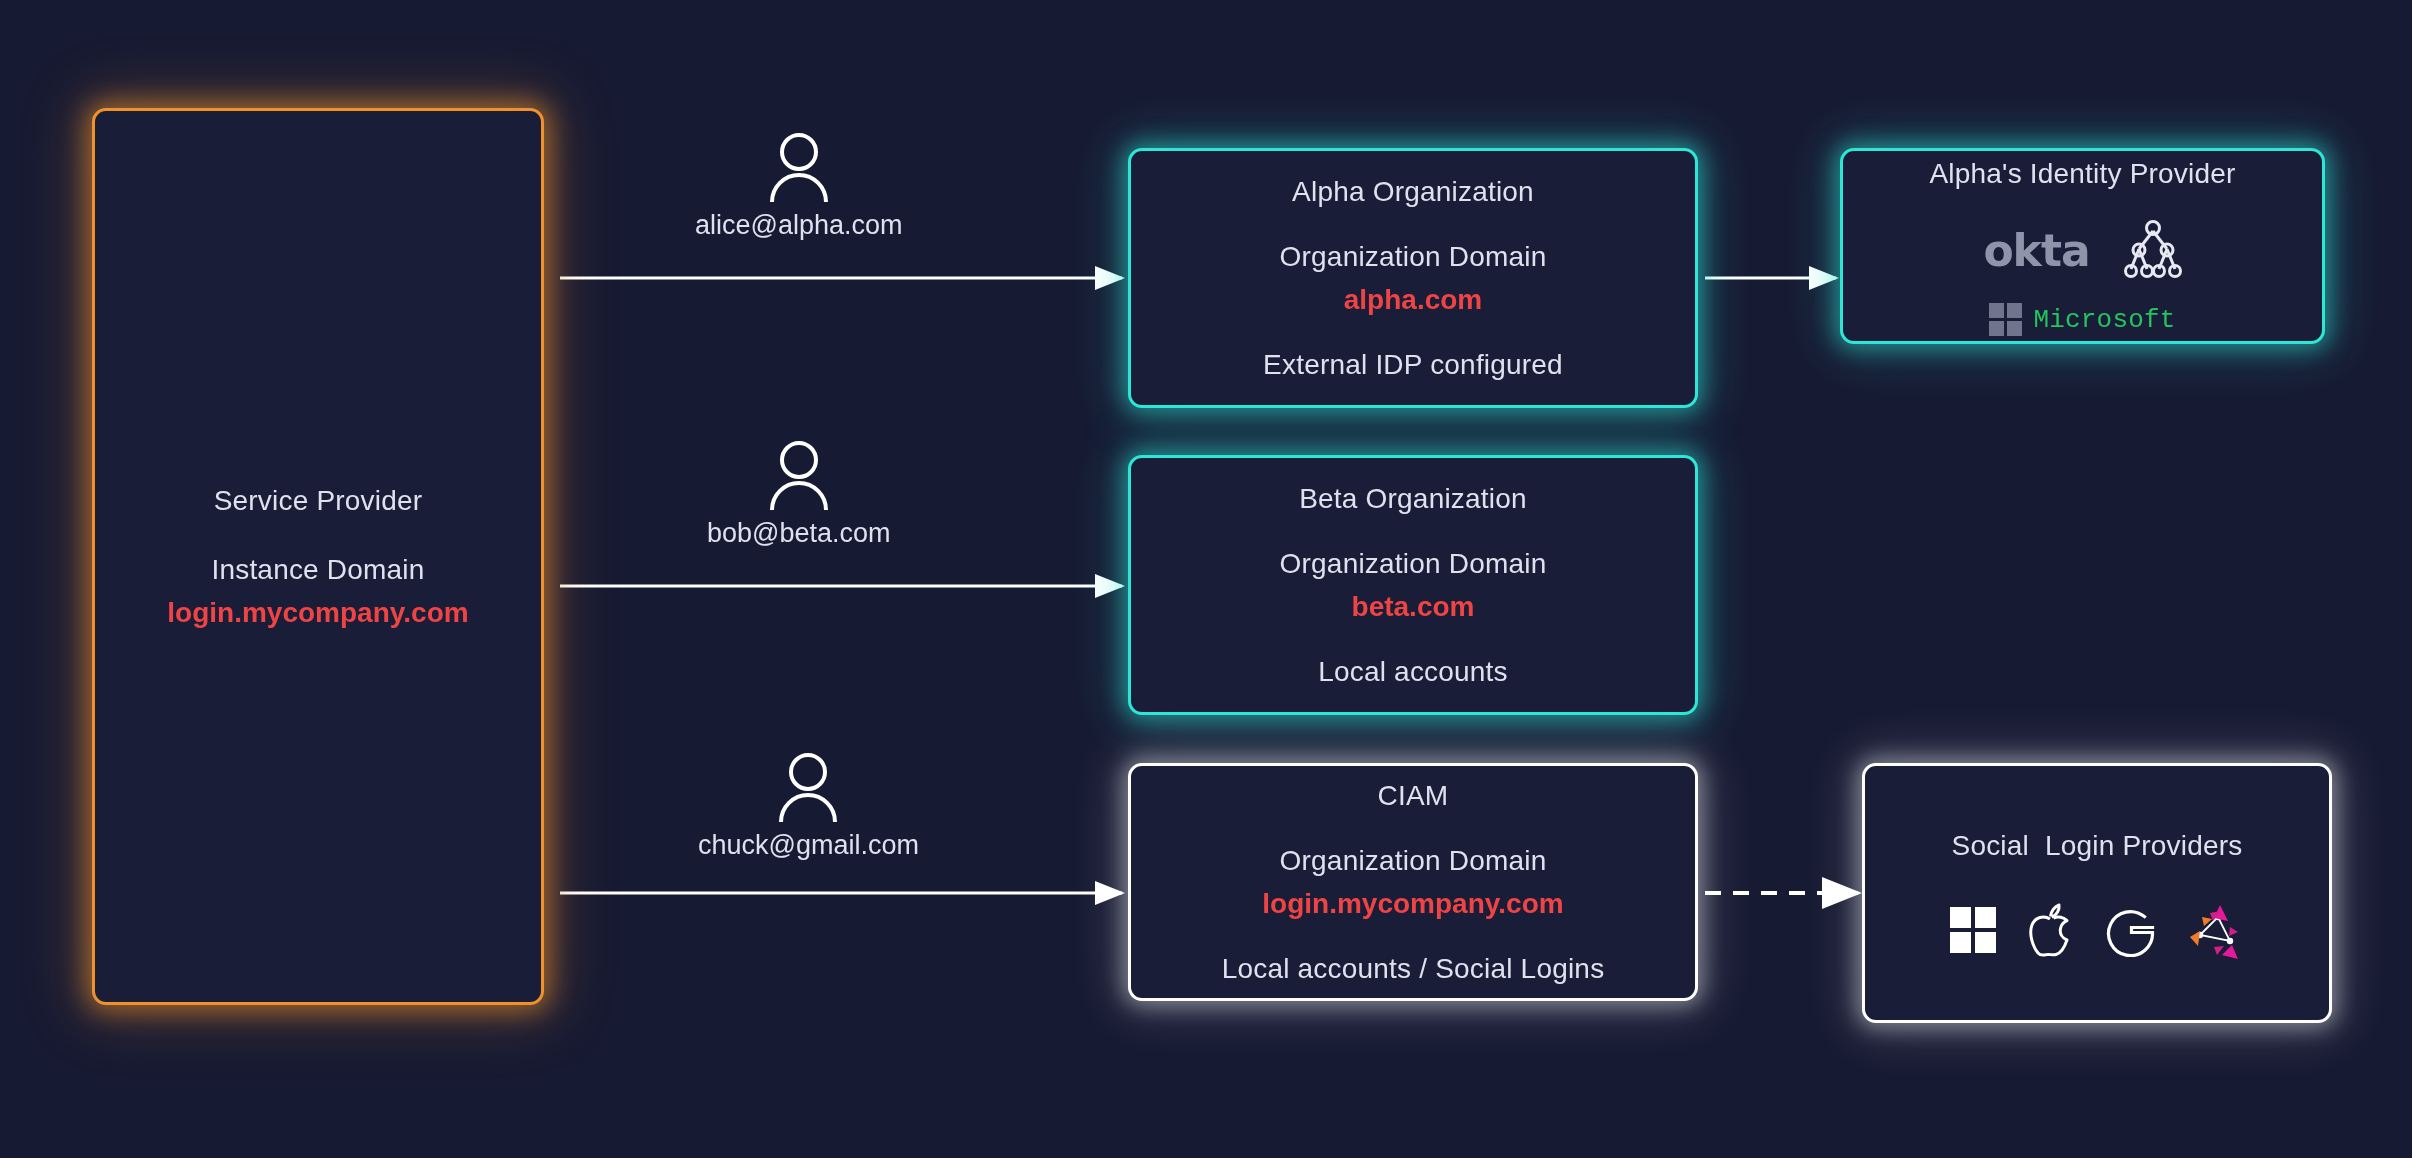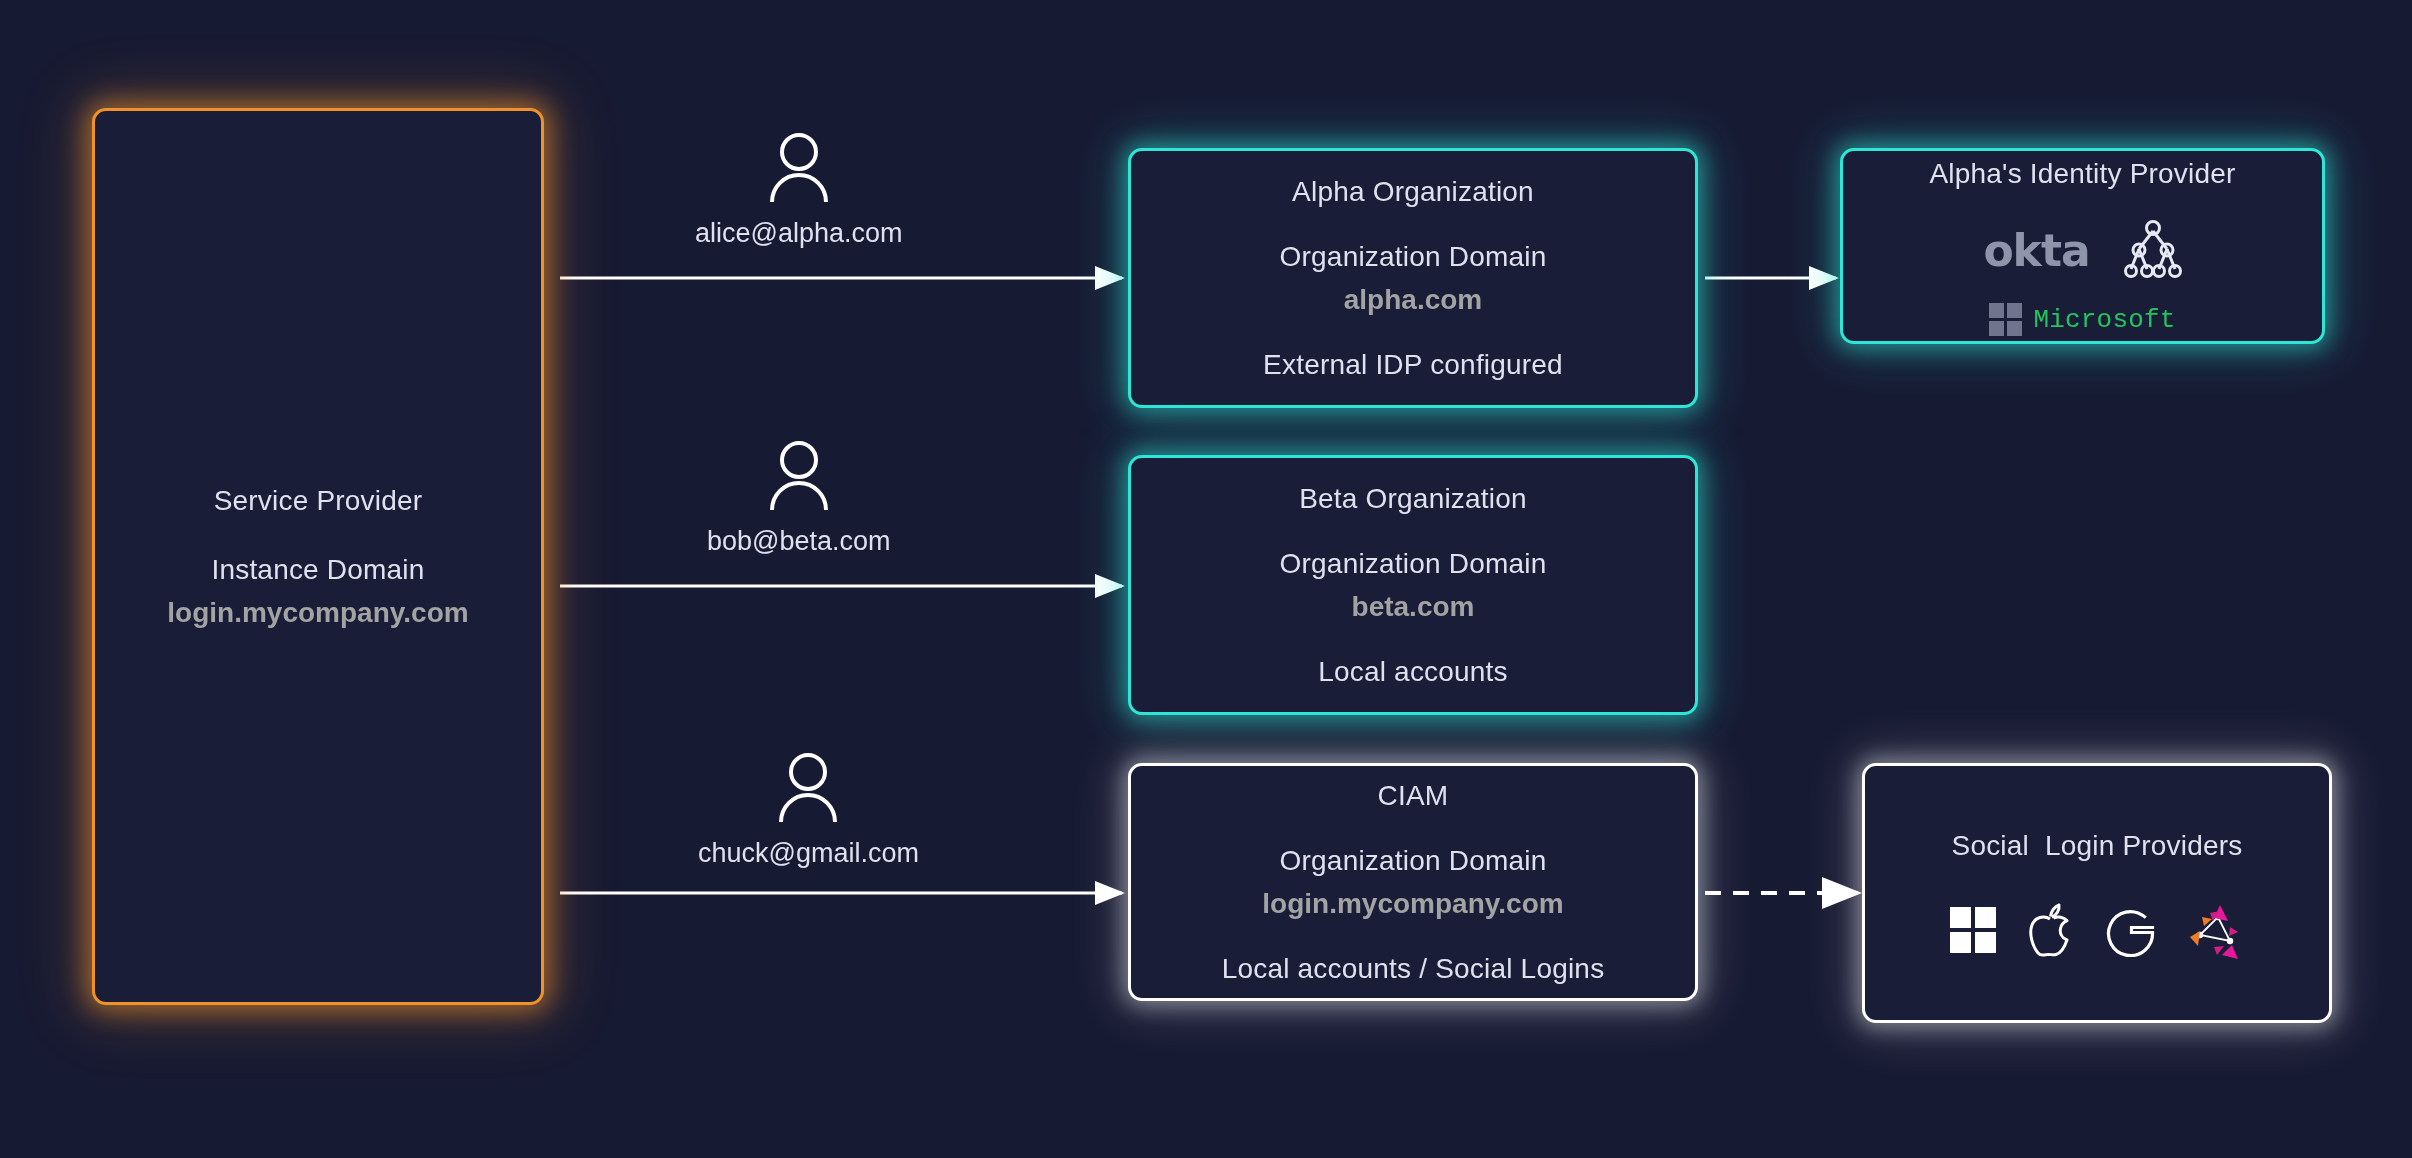--- a/index.html
+++ b/index.html
@@ -38,21 +38,21 @@
 
   .t-reg{
     color:#dfe2ee;
     font-weight:300;
     font-size:28px;
     letter-spacing:.2px;
     text-align:left;
     line-height:1.25;
   }
   .t-bold{
-    color:#a3a3a3;
+    color:#ef4444;
     font-weight:700;
     font-size:28px;
     text-align:right;
     line-height:1.25;
   }
   .gap-lg{height:34px;}
   .gap-md{height:30px;}
   .gap-sm{height:8px;}
 
   
@@ -65,21 +65,21 @@
   #ciam-org{left:1128px;top:763px;width:570px;height:238px;}
 
   
   #alpha-idp{left:1840px;top:148px;width:485px;height:196px;}
   #social-idp{left:1862px;top:763px;width:470px;height:260px;}
 
   
   .user-group{position:absolute;display:flex;flex-direction:column;align-items:center;}
   .user-icon{display:block;}
   .user-label{
-    color:#dfe2ee;font-weight:300;font-size:27px;margin-top:16px;white-space:nowrap;
+    color:#dfe2ee;font-weight:300;font-size:27px;margin-top:8px;white-space:nowrap;
   }
   #user-1{left:695px;top:130px;}
   #user-2{left:707px;top:438px;}
   #user-3{left:698px;top:750px;}
 
   
   .arrow-svg{position:absolute;overflow:visible;}
 
   
   .logo-row{display:flex;align-items:center;justify-content:center;}

